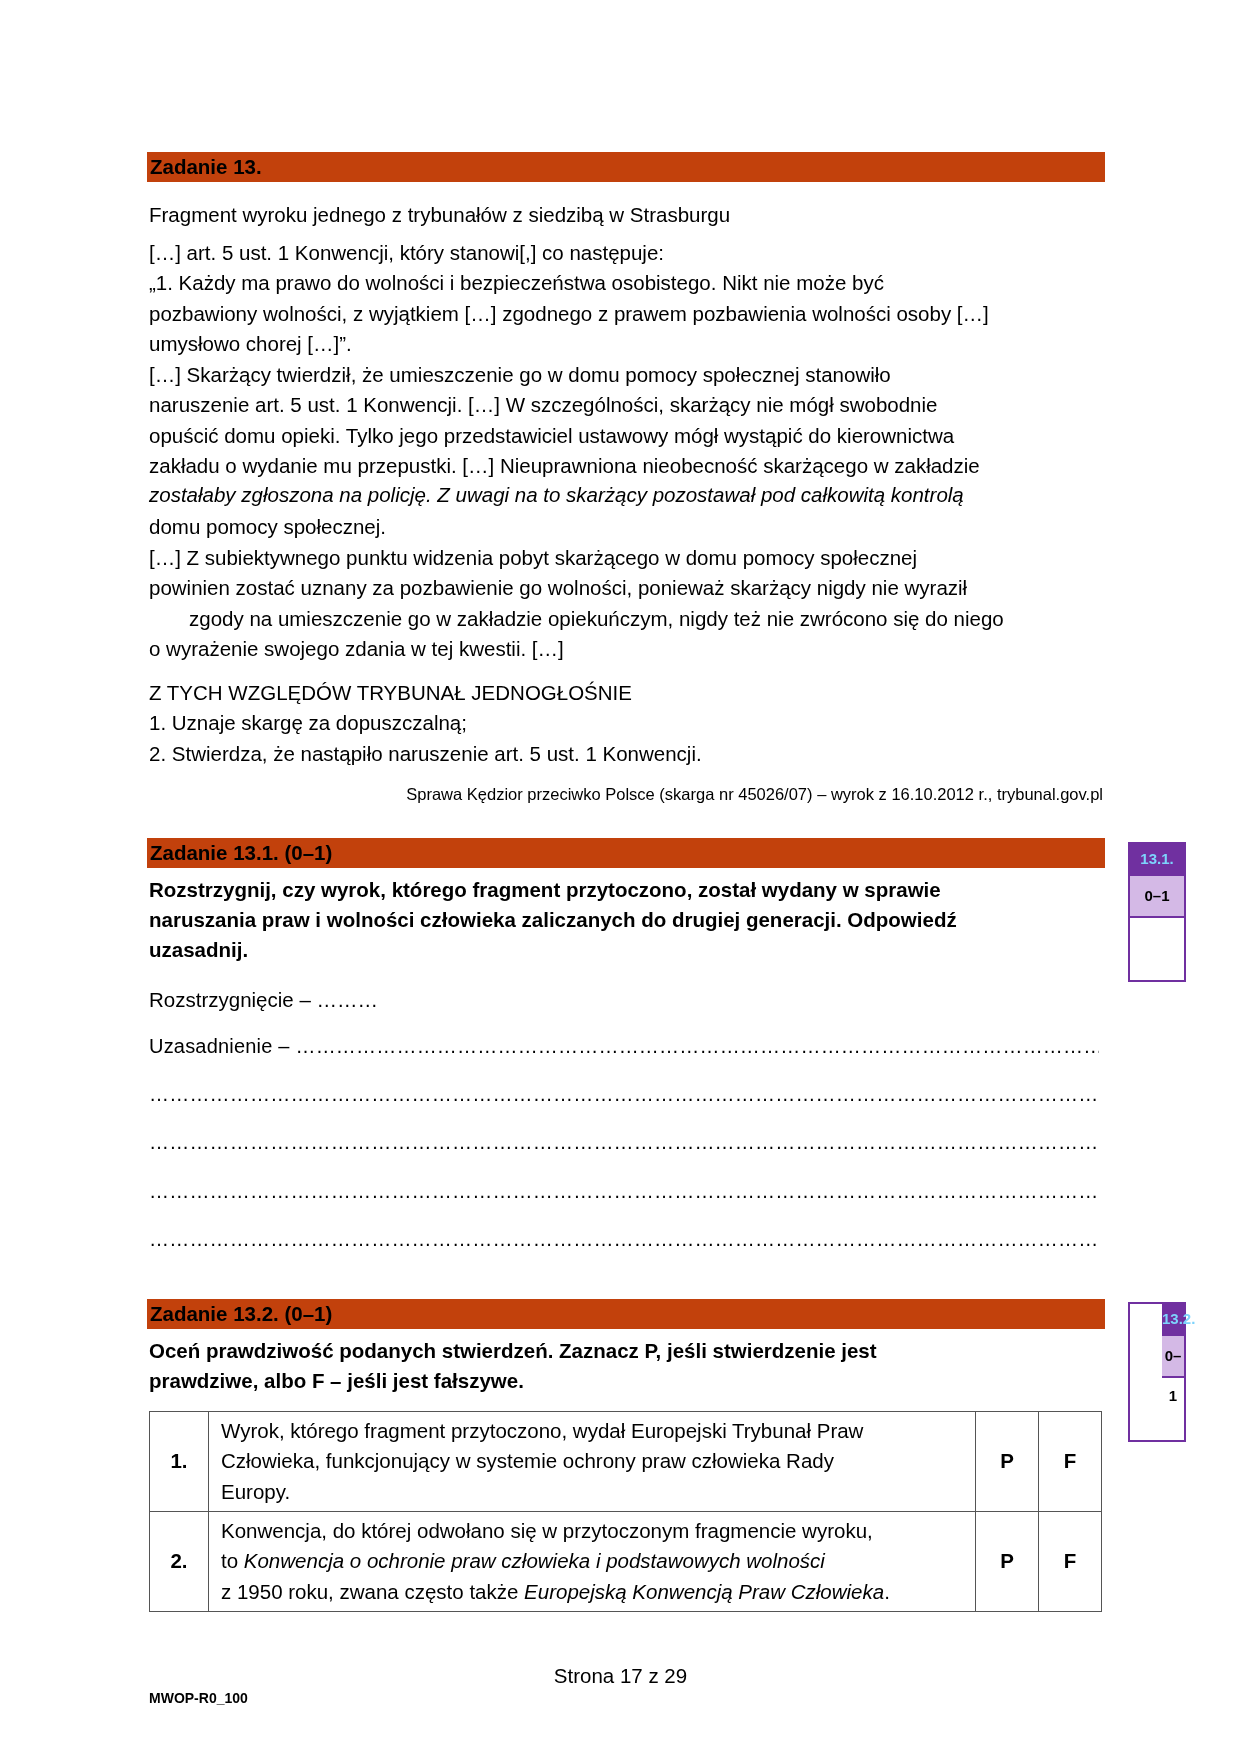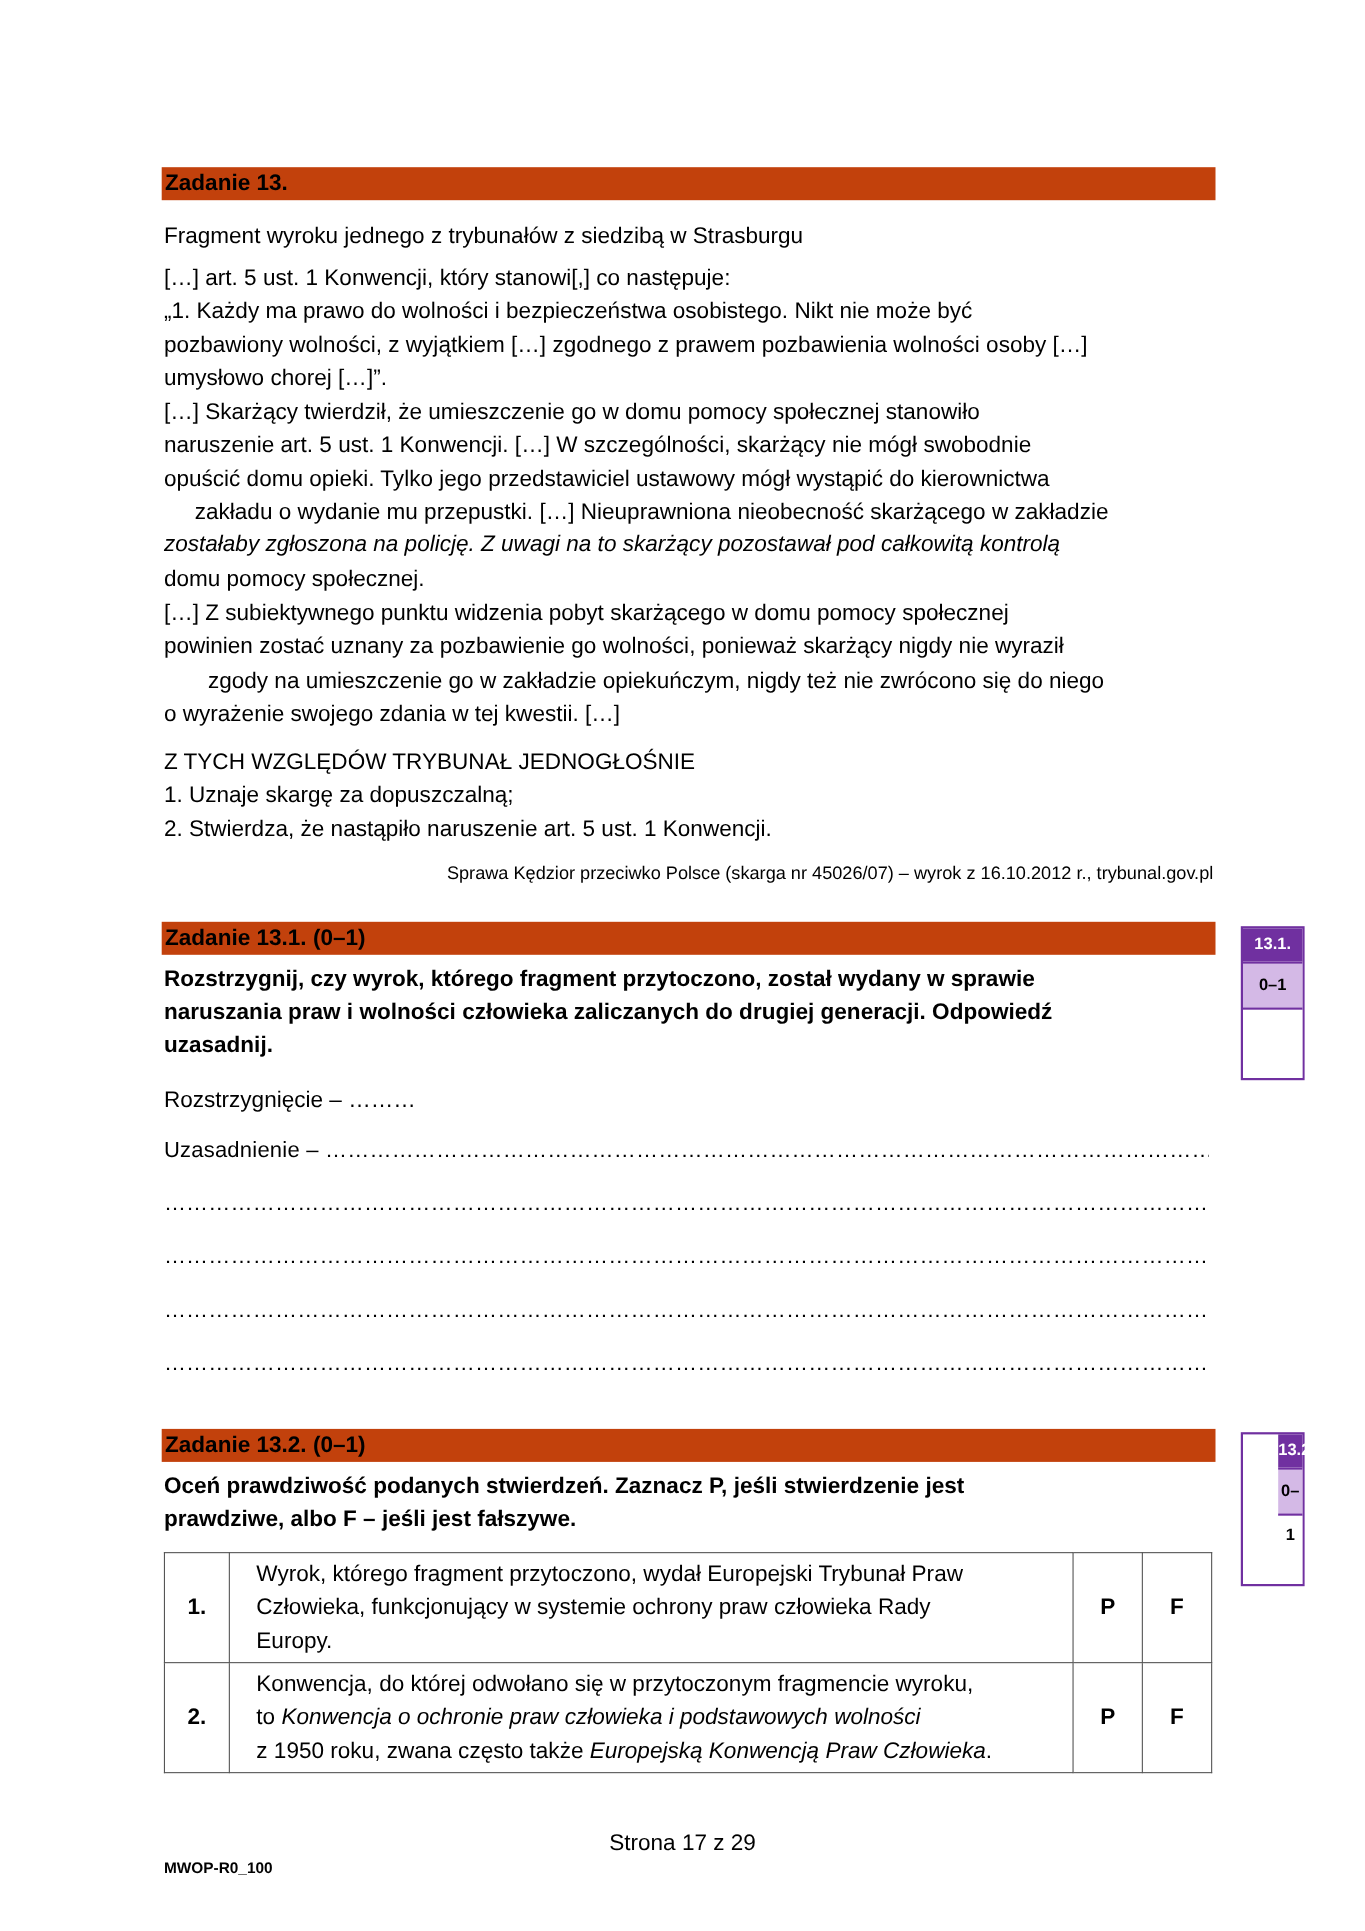--- a/index.html
+++ b/index.html
@@ -5,27 +5,27 @@
   html, body { margin:0; padding:0; background:#ffffff; }
   body { width:1241px; height:1755px; position:relative; overflow:hidden;
          font-family:"Liberation Sans", sans-serif; color:#000; }
   .band { position:absolute; left:147px; width:958px; height:30px; background:#c2410c; }
   .band span { position:absolute; left:3px; top:3px; font-weight:bold; font-size:20.5px; }
   .txt { position:absolute; left:149px; width:960px; font-size:20.5px; line-height:30.5px; white-space:nowrap; }
   .bold { font-weight:bold; }
   .src { position:absolute; right:138px; font-size:16.5px; white-space:nowrap;text-align:center; }
   .dots { position:absolute; left:149px; width:950px; font-size:20px; overflow:hidden; white-space:nowrap; letter-spacing:0.2px; }
   .mbox { position:absolute; left:1128px; width:58px; border:2px solid #7030a0; box-sizing:border-box; }
-  .mbox .h { height:30px; background:#7030a0; color:#ffffff; font-weight:bold; font-size:15px; text-align:center; line-height:30px; }
+  .mbox .h { height:30px; background:#7030a0; color:#7dd3fc; font-weight:bold; font-size:15px; text-align:center; line-height:30px; }
   .mbox .p { height:40px; background:#d4b9e6; color:#000000; font-weight:bold; font-size:15px; text-align:center; line-height:40px; border-top:2px solid #7030a0; border-bottom:2px solid #7030a0; }
   .mbox .e { height:62px; background:#fff; }
   table.pf { position:absolute; left:149px; top:1411px; width:953px; border-collapse:collapse; font-size:20.5px; }
   table.pf td { border:1.5px solid #555; vertical-align:middle; line-height:30.5px; }
   table.pf td.n { width:56px; text-align:center; font-weight:bold; }
-  table.pf td.s { padding:3px 10px 3px 24px;margin-left:37px; }
+  table.pf td.s { padding:3px 10px 3px 12px;margin-left:37px; }
   table.pf td.c { width:60px; text-align:center; font-weight:bold; cursor:pointer; }
   .foot-page { position:absolute; left:0; width:1241px; top:1664px; text-align:center; font-size:20.5px; }
   .foot-code { position:absolute; left:149px; top:1690px; font-size:14px; font-weight:bold; }
 </style>
 </head>
 <body>
 
 <div class="band" style="top:152px;">
   <span>Zadanie 13.</span>
 </div>
@@ -33,21 +33,21 @@
 <div class="txt" style="top:200px;">Fragment wyroku jednego z trybunałów z siedzibą w Strasburgu</div>
 
 <div>
   <div class="txt" style="top:238px;">[…] art. 5 ust. 1 Konwencji, który stanowi[,] co następuje:</div>
   <div class="txt" style="top:268px;">„1. Każdy ma prawo do wolności i bezpieczeństwa osobistego. Nikt nie może być</div>
   <div class="txt" style="top:299px;">pozbawiony wolności, z wyjątkiem […] zgodnego z prawem pozbawienia wolności osoby […]</div>
   <div class="txt" style="top:329px;">umysłowo chorej […]”.</div>
   <div class="txt" style="top:360px;">[…] Skarżący twierdził, że umieszczenie go w domu pomocy społecznej stanowiło</div>
   <div class="txt" style="top:390px;">naruszenie art. 5 ust. 1 Konwencji. […] W szczególności, skarżący nie mógł swobodnie</div>
   <div class="txt" style="top:421px;">opuścić domu opieki. Tylko jego przedstawiciel ustawowy mógł wystąpić do kierownictwa</div>
-  <div class="txt" style="top:451px;margin-left:28px;">zakładu o wydanie mu przepustki. […] Nieuprawniona nieobecność skarżącego w zakładzie</div>
+  <div class="txt" style="top:451px;">zakładu o wydanie mu przepustki. […] Nieuprawniona nieobecność skarżącego w zakładzie</div>
   <div class="txt" style="top:480px;font-style:italic;">zostałaby zgłoszona na policję. Z uwagi na to skarżący pozostawał pod całkowitą kontrolą</div>
   <div class="txt" style="top:512px;">domu pomocy społecznej.</div>
   <div class="txt" style="top:543px;">[…] Z subiektywnego punktu widzenia pobyt skarżącego w domu pomocy społecznej</div>
   <div class="txt" style="top:573px;">powinien zostać uznany za pozbawienie go wolności, ponieważ skarżący nigdy nie wyraził</div>
   <div class="txt" style="top:604px;margin-left:40px;">zgody na umieszczenie go w zakładzie opiekuńczym, nigdy też nie zwrócono się do niego</div>
   <div class="txt" style="top:634px;">o wyrażenie swojego zdania w tej kwestii. […]</div>
 </div>
 
 <div>
   <div class="txt" style="top:678px;">Z TYCH WZGLĘDÓW TRYBUNAŁ JEDNOGŁOŚNIE</div>

